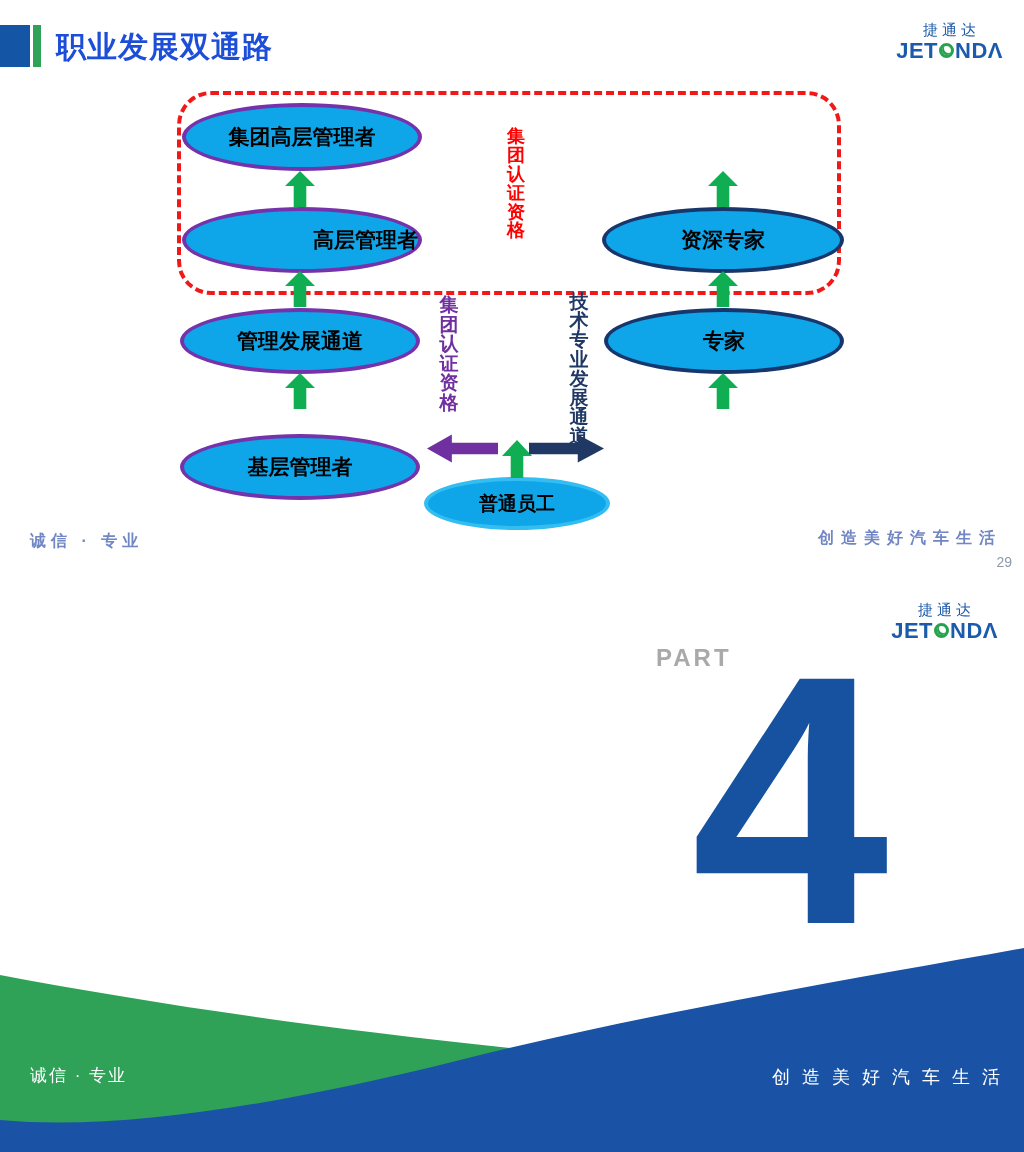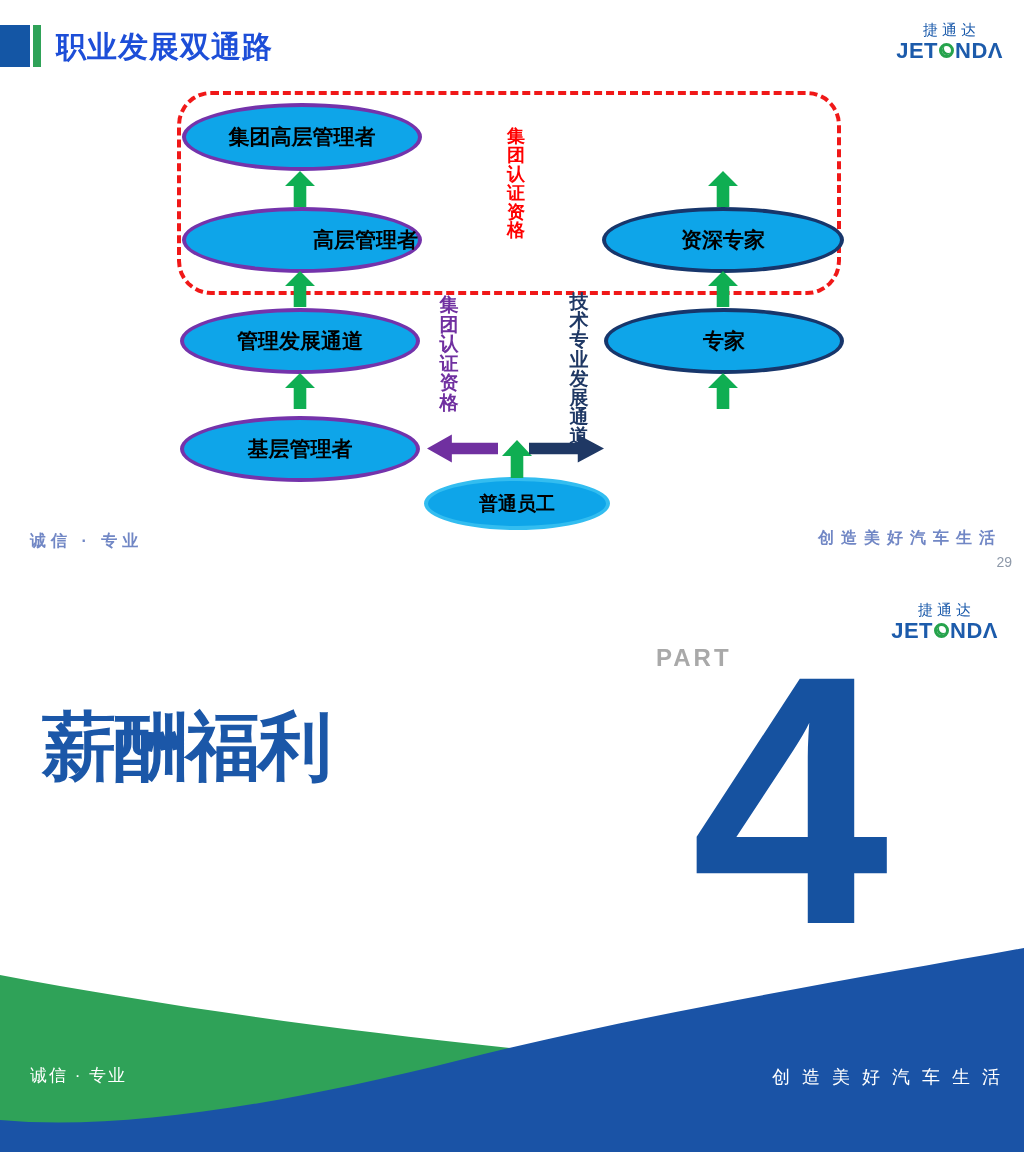--- a/index.html
+++ b/index.html
@@ -87,21 +87,21 @@
 
     <div class="oval purple" style="left:182px;top:103px;width:240px;height:68px;">
       <span>集团高层管理者</span>
     </div>
     <div class="oval purple" style="left:182px;top:207px;width:240px;height:66px;justify-content:flex-end;">
       <span>高层管理者</span>
     </div>
     <div class="oval purple" style="left:180px;top:308px;width:240px;height:66px;">
       <span>管理发展通道</span>
     </div>
-    <div class="oval purple" style="left:180px;top:416px;width:240px;height:66px;">
+    <div class="oval purple" style="left:180px;top:434px;width:240px;height:66px;">
       <span>基层管理者</span>
     </div>
 
     <div class="oval navy" style="left:602px;top:207px;width:242px;height:66px;">
       <span>资深专家</span>
     </div>
     <div class="oval navy" style="left:604px;top:308px;width:240px;height:66px;">
       <span>专家</span>
     </div>
 
@@ -132,21 +132,20 @@
       <div class="logo-cn">捷通达</div>
       <div class="logo-en">
         <span>JET</span>
         <span class="globe-icon"></span>
         <span>NDΛ</span>
       </div>
     </div>
 
     <div class="part-label">PART</div>
     <div class="part-number">4</div>
-    <div class="section-title">薪酬福利</div>
 
     <svg class="wave-svg" viewBox="0 0 1024 212" preserveAspectRatio="none">
       <path d="M0,35 C160,65 330,90 550,112 C700,126 860,134 1024,138 L1024,212 L0,212 Z" fill="#2fa258"></path>
       <path d="M0,180 C120,191 280,165 460,120 C660,70 860,38 1024,8 L1024,212 L0,212 Z" fill="#1a53a6"></path>
     </svg>
 
     <div class="s2-slogan-left">诚信 · 专业</div>
     <div class="s2-slogan-right">创造美好汽车生活</div>
   </section>
 

